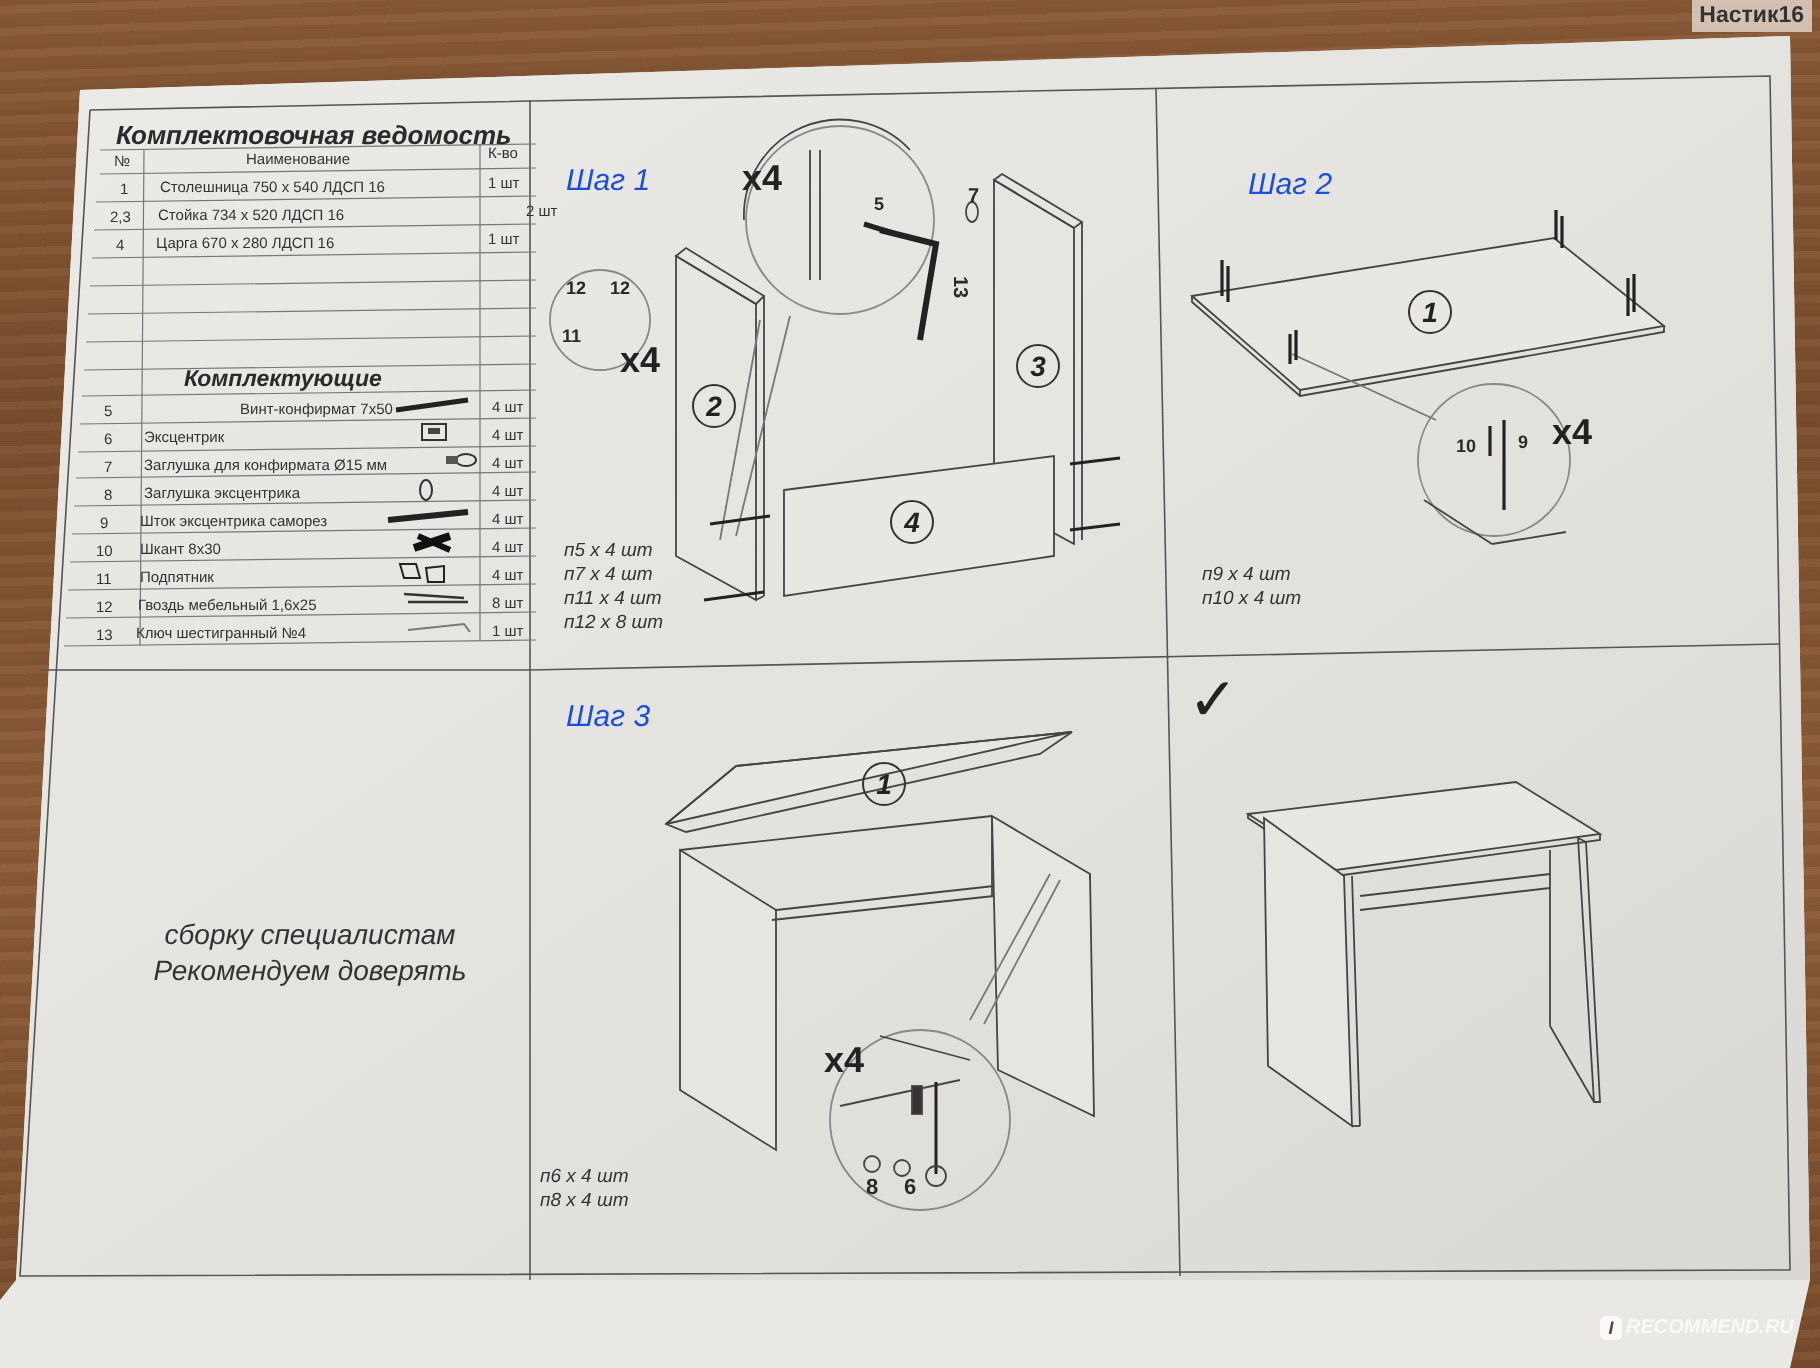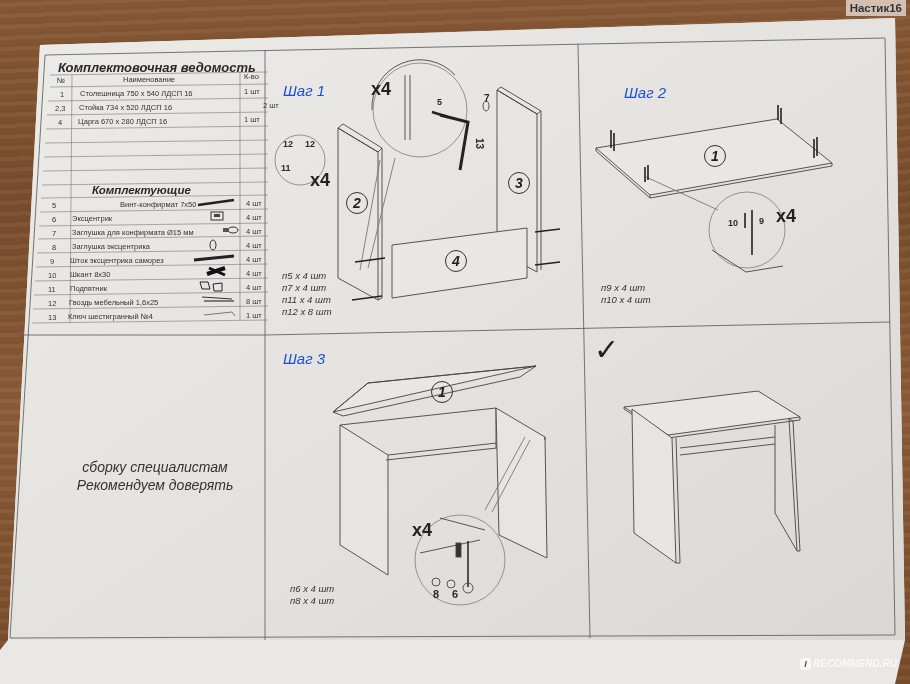--- a/index.html
+++ b/index.html
@@ -288,21 +288,21 @@
 <div class="txt parts" style="left:601px;top:282px;">
   <div>п9 х 4 шт</div>
   <div>п10 х 4 шт</div>
 </div>
 
 <div class="txt step-title" style="left:283px;top:350px;">Шаг 3</div>
 <div class="circnum" style="left:431px;top:381px;">1</div>
 <div class="txt x4" style="left:412px;top:520px;">x4</div>
 <div class="txt bold" style="left:433px;top:588px;font-size:11px;">8</div>
 <div class="txt bold" style="left:452px;top:588px;font-size:11px;">6</div>
-<div class="txt parts" style="left:290px;top:583px;">
+<div class="txt parts" style="left:270px;top:583px;">
   <div>п6 х 4 шт</div>
   <div>п8 х 4 шт</div>
 </div>
 
 <div class="txt" style="left:594px;top:332px;font-size:30px;color:#222;">✓</div>
 
 <div class="badge">Настик16</div>
 <div class="watermark">
   <span class="wm-icon">I</span><span>RECOMMEND.RU</span>
 </div>

